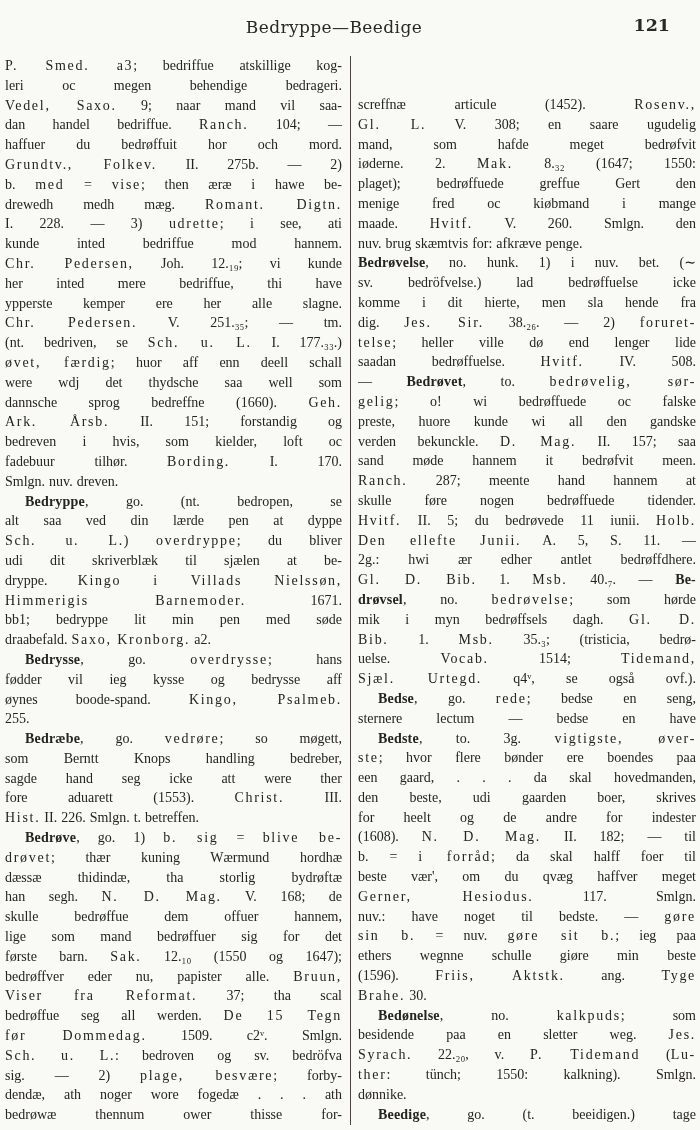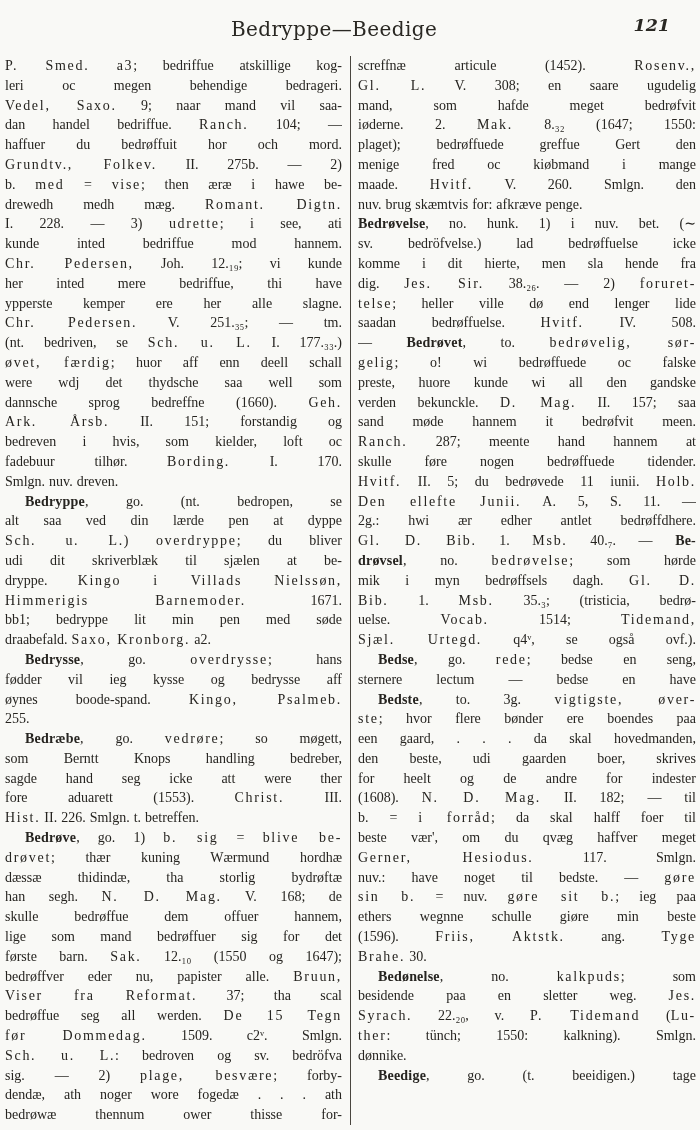--- a/index.html
+++ b/index.html
@@ -13,45 +13,44 @@
     width: 700px; height: 1130px;
     font-family: "DejaVu Serif", serif;
     color: #262420;
     box-sizing: border-box;
   }
   .running-title {
     position: absolute;
     top: 17px; left: 0;
     width: 668px;
     text-align: center;
-    font-size: 20px;
+    font-size: 17px;
     letter-spacing: 0.4px;
     color: #2a2823;
   }
   .page-number {
     position: absolute;
     top: 15px; right: 30px;
     font-size: 17.5px;
     font-weight: bold;
     color: #2a2823;
-    font-style: italic;
   }
   .columns {
     position: absolute;
     top: 56px; left: 5px;
     width: 691px;
     display: flex;
     align-items: stretch;
     font-family: Liberation Serif, serif;
   }
   .column {
     width: 337px;
     flex: 0 0 337px;
   }
-  .column.right { flex: 1 1 auto; width: auto; }
+  .column.right { flex: 1 1 auto; width: auto; margin-top: 39px; }
   .divider {
     flex: 0 0 1px;
     width: 1px;
     background: #4a463f;
     margin: 0 7px 0 8px;
   }
   .line {
     height: 19.8px;
     line-height: 19.8px;
     font-size: 14px;

